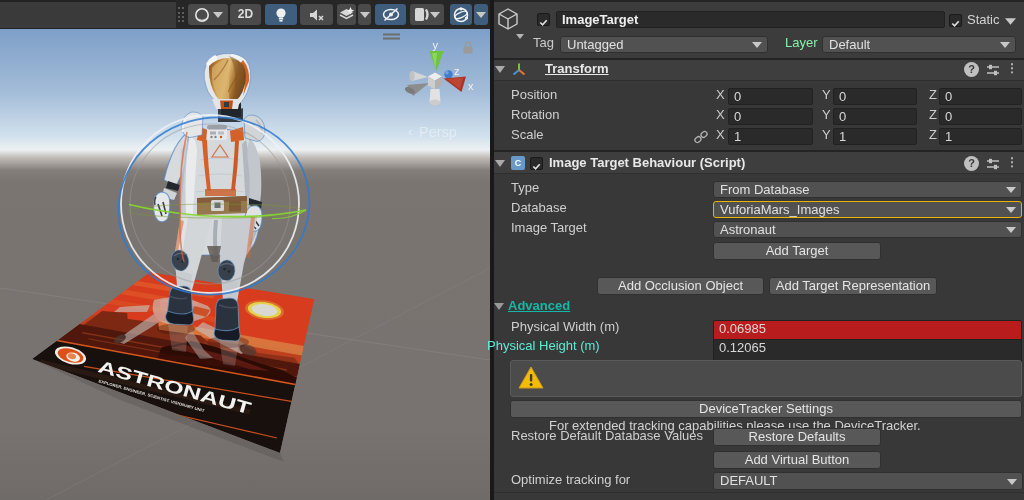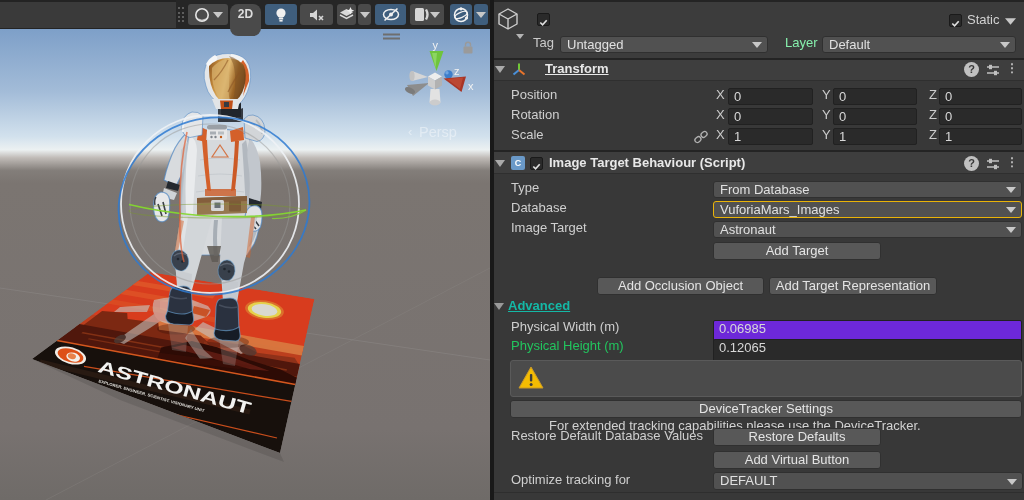--- a/index.html
+++ b/index.html
@@ -232,21 +232,21 @@
 <div style="position:absolute;left:178px;top:7px;width:2px;height:15px;border-left:2px dotted #5d5d5d;border-right:2px dotted #5d5d5d;"></div>
 <div style="position:absolute;left:188px;top:4px;width:40px;height:21px;background:#4a4a4a;border-radius:3px">
           <svg width="16" height="16" viewBox="0 0 16 16" style="position:absolute;left:6px;top:2.5px">
             <circle cx="8" cy="8" r="6.2" fill="none" stroke="#e6e6e6" stroke-width="1.6"></circle>
             <path d="M4 11 A 6.2 6.2 0 0 0 12 11 A 5 7 0 0 1 4 11 Z" fill="#e6e6e6"></path>
           </svg>
           <svg width="10" height="6" viewBox="0 0 10 6" style="position:absolute;top:8px;right:5px">
             <path d="M0 0 L10 0 L5 6 Z" fill="#c8c8c8"></path>
           </svg>
         </div>
-<div style="position:absolute;left:230px;top:4px;width:31px;height:32px;background:#4a4a4a;border-radius:8px">
+<div style="position:absolute;left:230px;top:4px;width:31px;height:21px;background:#4a4a4a;border-radius:3px">
           <div style="position:absolute;left:0;top:3px;width:100%;text-align:center;font:bold 12px Liberation Sans,sans-serif;color:#dcdcdc">2D</div>
         </div>
 <div style="position:absolute;left:265px;top:4px;width:32px;height:21px;background:#3f5e7d;border-radius:3px">
           <svg width="14" height="16" viewBox="0 0 14 16" style="position:absolute;left:9px;top:2.5px">
             <circle cx="7" cy="6" r="4.6" fill="#f0f0f0"></circle>
             <rect x="4.8" y="10.5" width="4.4" height="2" fill="#f0f0f0"></rect>
             <rect x="5.4" y="13" width="3.2" height="1.6" fill="#f0f0f0"></rect>
           </svg>
         </div>
 <div style="position:absolute;left:300px;top:4px;width:33px;height:21px;background:#4a4a4a;border-radius:3px">
@@ -306,20 +306,21 @@
       <svg width="30" height="34" viewBox="0 0 30 34" style="position:absolute;left:496px;top:7px">
         <g stroke="#cccccc" stroke-width="1.4" fill="none" stroke-linejoin="round">
           <path d="M12 2 L21 7 L21 17 L12 22 L3 17 L3 7 Z"></path>
           <path d="M3 7 L12 12 L21 7 M12 12 L12 22"></path>
         </g>
         <path d="M20 27 L28 27 L24 32 Z" fill="#b4b4b4"></path>
       </svg>
       <div style="position:absolute;left:537px;top:13px;width:13px;height:13px;background:#2a2a2a;border:1px solid #1a1a1a;border-radius:2px;box-sizing:border-box"><svg width="11" height="11" viewBox="0 0 12 12">
           <path d="M2.5 6 L5 8.5 L9.5 3.5" stroke="#dfdfdf" stroke-width="1.8" fill="none"></path>
         </svg></div>
+      <div style="position:absolute;left:556px;top:11px;width:389px;height:17px;background:#2a2a2a;border:1px solid #212121;border-radius:2px;box-sizing:border-box;font:13px Liberation Sans,sans-serif;color:#d8d8d8;line-height:15px;padding-left:5px;white-space:nowrap;overflow:hidden"><b style="color:#eeeeee">ImageTarget</b></div>
       <div style="position:absolute;left:949px;top:14px;width:13px;height:13px;background:#2a2a2a;border:1px solid #1a1a1a;border-radius:2px;box-sizing:border-box"><svg width="11" height="11" viewBox="0 0 12 12">
           <path d="M2.5 6 L5 8.5 L9.5 3.5" stroke="#dfdfdf" stroke-width="1.8" fill="none"></path>
         </svg></div>
       <div style="position:absolute;left:967px;top:12px;font: 13px Liberation Sans,sans-serif;color:#d2d2d2;white-space:nowrap;">Static</div>
       <svg width="11" height="7" viewBox="0 0 10 6" style="position:absolute;left:1005px;top:18px">
         <path d="M0 0 L10 0 L5 6 Z" fill="#c8c8c8"></path>
       </svg>
       <div style="position:absolute;left:533px;top:35px;font: 13px Liberation Sans,sans-serif;color:#cbcbcb;white-space:nowrap;">Tag</div>
       <div style="position:absolute;left:560px;top:36px;width:208px;height:17px;background:#515151;border:1px solid #303030;border-radius:3px;box-sizing:border-box;font:13px Liberation Sans,sans-serif;color:#e0e0e0;line-height:15px;padding-left:6px;white-space:nowrap">Untagged<svg width="10" height="6" viewBox="0 0 10 6" style="position:absolute;right:5px;top:5px">
           <path d="M0 0 L10 0 L5 6 Z" fill="#c8c8c8"></path>
@@ -403,22 +404,22 @@
           <path d="M0 0 L10 0 L5 6 Z" fill="#c8c8c8"></path>
         </svg></div>
       <div style="position:absolute;left:713px;top:242px;width:168px;height:18px;background:#585858;border:1px solid #303030;border-radius:3px;box-sizing:border-box;font:13px Liberation Sans,sans-serif;color:#e4e4e4;text-align:center;line-height:16px">Add Target</div>
       <div style="position:absolute;left:597px;top:277px;width:167px;height:18px;background:#585858;border:1px solid #303030;border-radius:3px;box-sizing:border-box;font:13px Liberation Sans,sans-serif;color:#e4e4e4;text-align:center;line-height:16px">Add Occlusion Object</div>
       <div style="position:absolute;left:769px;top:277px;width:168px;height:18px;background:#585858;border:1px solid #303030;border-radius:3px;box-sizing:border-box;font:13px Liberation Sans,sans-serif;color:#e4e4e4;text-align:center;line-height:16px">Add Target Representation</div>
       <svg width="10" height="7" viewBox="0 0 10 7" style="position:absolute;left:494px;top:303px">
         <path d="M0 0 L10 0 L5 7 Z" fill="#999999"></path>
       </svg>
       <div style="position:absolute;left:508px;top:298px;font:bold 13px Liberation Sans,sans-serif;color:#14b8a6;white-space:nowrap;text-decoration:underline;">Advanced</div>
       <div style="position:absolute;left:511px;top:319px;font: 13px Liberation Sans,sans-serif;color:#cfcfcf;white-space:nowrap;">Physical Width (m)</div>
-      <div style="position:absolute;left:713px;top:320px;width:309px;height:29px;background:#6d28d9;border:1px solid #212121;border-radius:2px;box-sizing:border-box;font:13px Liberation Sans,sans-serif;color:#d8d8d8;line-height:15px;padding-left:5px;white-space:nowrap;overflow:hidden">0.06985</div>
-      <div style="position:absolute;left:511px;top:338px;font: 13px Liberation Sans,sans-serif;color:#22c55e;white-space:nowrap;">Physical Height (m)</div>
+      <div style="position:absolute;left:713px;top:320px;width:309px;height:29px;background:#b91c1c;border:1px solid #212121;border-radius:2px;box-sizing:border-box;font:13px Liberation Sans,sans-serif;color:#d8d8d8;line-height:15px;padding-left:5px;white-space:nowrap;overflow:hidden">0.06985</div>
+      <div style="position:absolute;left:487px;top:338px;font: 13px Liberation Sans,sans-serif;color:#5eead4;white-space:nowrap;">Physical Height (m)</div>
       <div style="position:absolute;left:713px;top:339px;width:309px;height:26px;background:#2a2a2a;border:1px solid #212121;border-radius:2px;box-sizing:border-box;font:13px Liberation Sans,sans-serif;color:#d8d8d8;line-height:15px;padding-left:5px;white-space:nowrap;overflow:hidden">0.12065</div>
       <div style="position:absolute;left:510px;top:360px;width:512px;height:37px;background:#4b4b4b;border:1px solid #5a5a5a;border-radius:3px;box-sizing:border-box"></div>
       <svg width="26" height="24" viewBox="0 0 26 24" style="position:absolute;left:518px;top:366px">
         <path d="M13 1 L25 22 L1 22 Z" fill="#f4bc02" stroke="#c9992a" stroke-width="1" stroke-linejoin="round"></path>
         <rect x="11.9" y="8" width="2.4" height="7.5" rx="1" fill="#3c3c3c"></rect>
         <circle cx="13.1" cy="18.5" r="1.5" fill="#3c3c3c"></circle>
       </svg>
       <div style="position:absolute;left:549px;top:370px;font: 13px Liberation Sans,sans-serif;color:#d2d2d2;white-space:nowrap;margin-top:48px;">For extended tracking capabilities please use the DeviceTracker.</div>
       <div style="position:absolute;left:510px;top:400px;width:512px;height:18px;background:#585858;border:1px solid #303030;border-radius:3px;box-sizing:border-box;font:13px Liberation Sans,sans-serif;color:#e4e4e4;text-align:center;line-height:16px">DeviceTracker Settings</div>
       <div style="position:absolute;left:511px;top:428px;font: 13px Liberation Sans,sans-serif;color:#cfcfcf;white-space:nowrap;">Restore Default Database Values</div>

